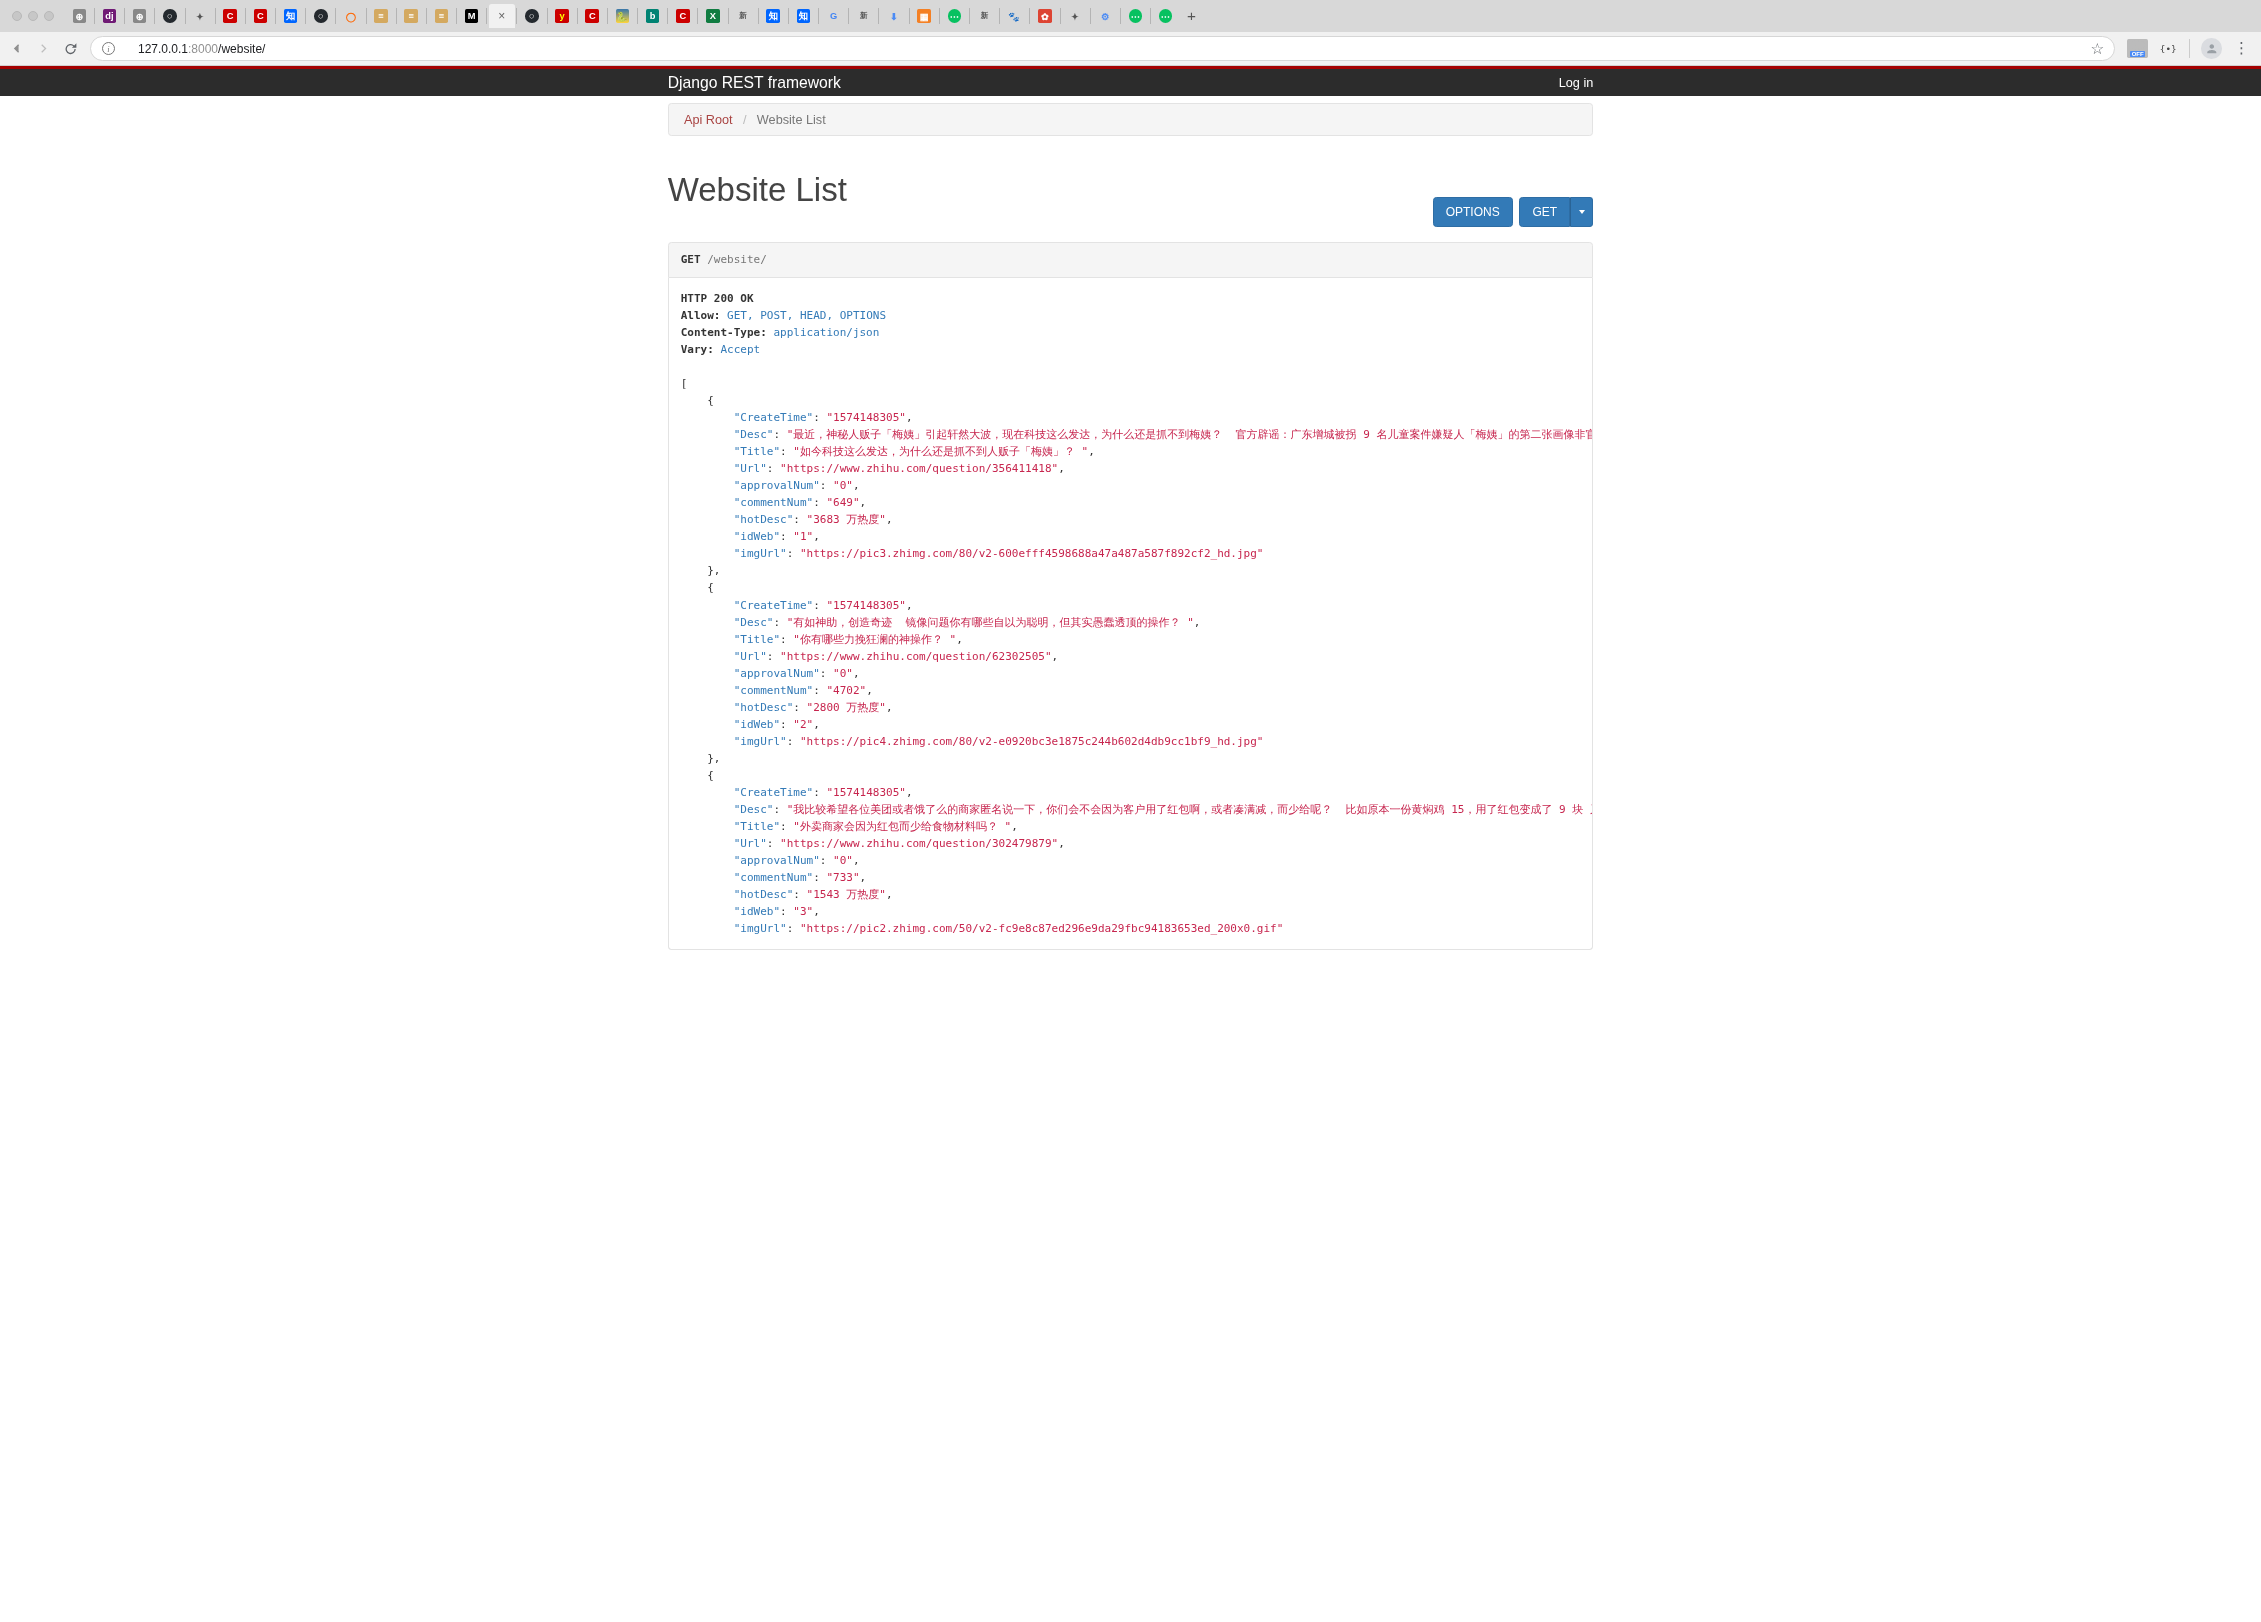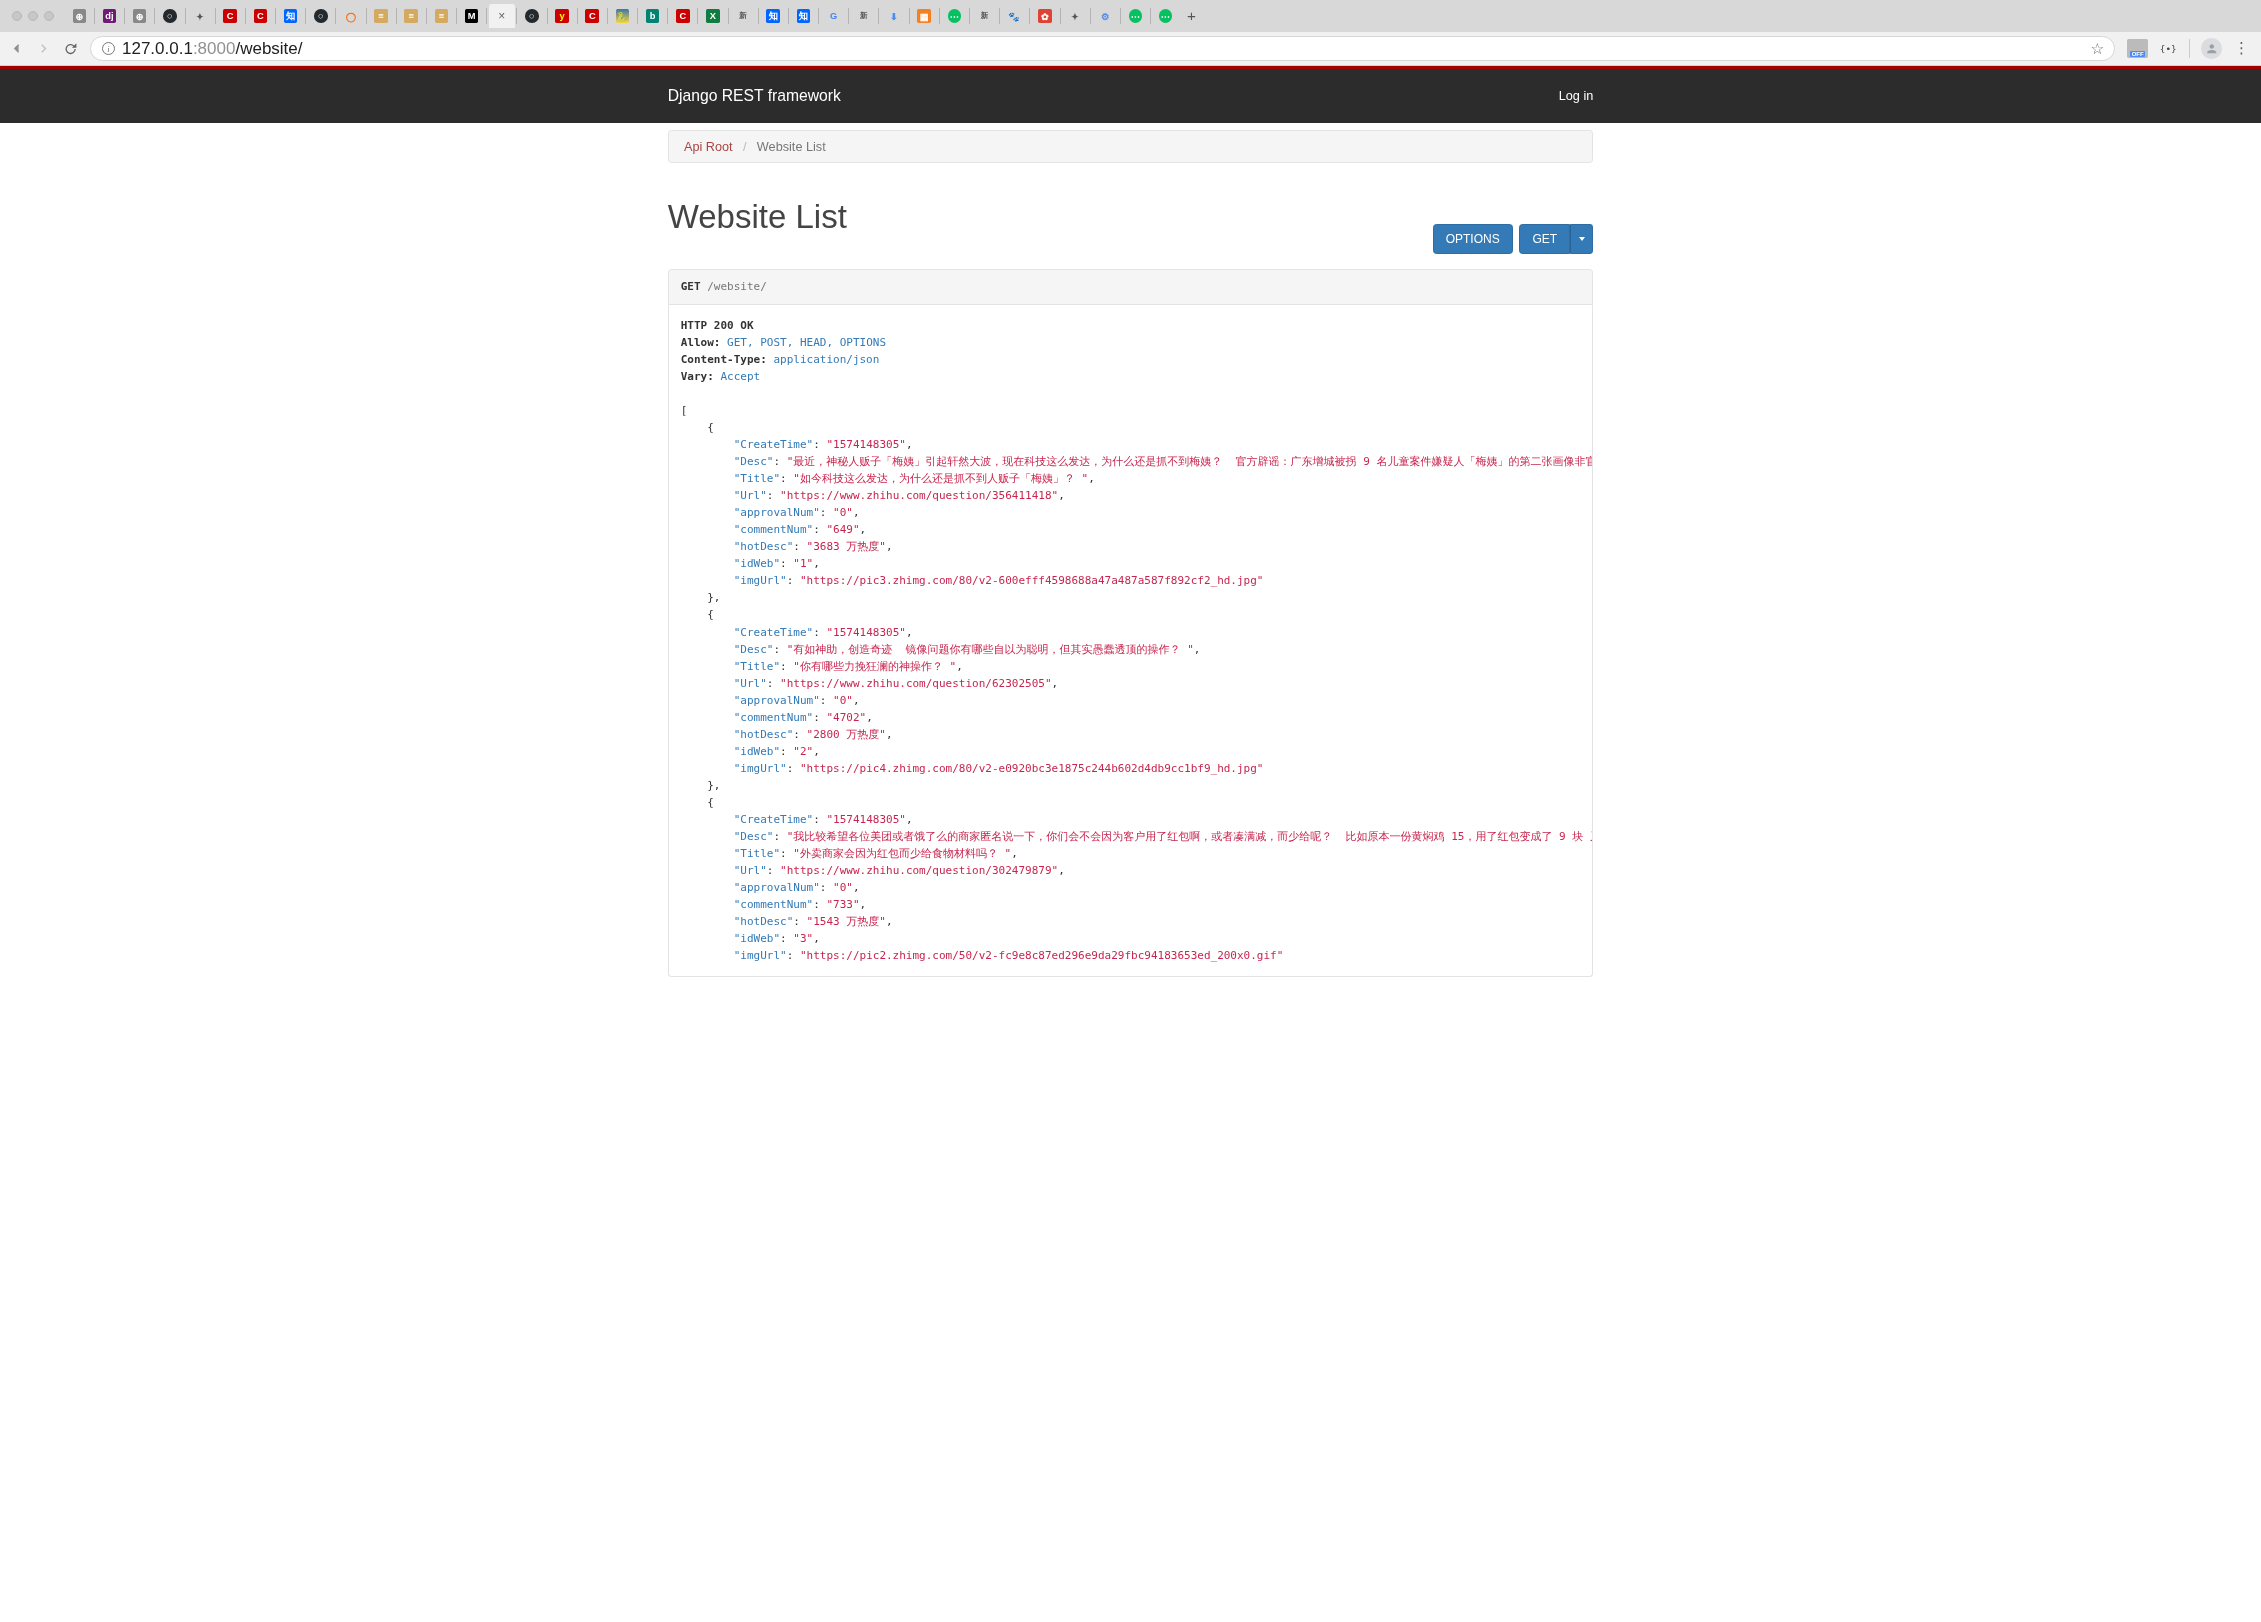--- a/index.html
+++ b/index.html
@@ -15,35 +15,35 @@
 .tab-favicon { width:13.6px; height:13.6px; display:flex; align-items:center; justify-content:center; font-size:9.3px; font-weight:bold; color:#fff; border-radius:1.7px; }
 .tab-sep { width:0.8px; height:15.3px; background:#b4b4b4; }
 .tab-close { font-size:12px; color:#666; cursor:pointer; }
 .new-tab { font-size:15.3px; color:#555; padding:0 6.8px; cursor:pointer; }
 
 .addr-bar { display:flex; align-items:center; height:34px; background:#f1f1f1; padding:0 8.5px; gap:12px; border-bottom:0.8px solid #d0d0d0; }
 .nav-icon { width:15.3px; height:15.3px; display:flex; align-items:center; justify-content:center; color:#888; cursor:pointer; }
 .nav-icon.enabled { color:#5a5a5a; }
 .addr-input-wrap { flex:1; display:flex; align-items:center; background:#fff; border:0.8px solid #d6d6d6; border-radius:13.6px; height:25.5px; padding:0 10.2px; gap:6.8px; }
 .addr-info-icon { width:13.6px; height:13.6px; border:1.3px solid #787878; border-radius:50%; display:flex; align-items:center; justify-content:center; font-size:8.5px; color:#787878; font-family:Georgia,serif; font-style:italic; }
-.addr-text { font-size:17px; color:#202124; flex:1; }
+.addr-text { font-size:12px; color:#202124; flex:1;margin-left:16px; }
 .addr-text .host-port { color:#919191; }
 .addr-right { display:flex; align-items:center; gap:12px; padding-right:3.4px; }
 .star-icon { font-size:15.3px; color:#5f6368; }
 .ext-badge { background:#bbb; color:#fff; font-size:6.8px; padding:0.8px 2.5px; border-radius:1.7px; font-weight:bold; position:relative; }
 .ext-badge .off { background:#4b8bf5; color:#fff; font-size:6px; padding:0 1.7px; border-radius:0.8px; margin-top:0.8px; display:block; }
 .avatar-circle { width:20.4px; height:20.4px; border-radius:50%; background:#dadce0; display:flex; align-items:center; justify-content:center; }
 .avatar-circle svg { width:13.6px; height:13.6px; fill:#9aa0a6; }
 .kebab { font-size:15.3px; color:#5f6368; }
 .vsep { width:0.8px; height:18.7px; background:#ccc; }
 .braces { font-family:monospace; font-size:9.3px; color:#444; }
 
 
 .red-stripe { height:3.4px; background:#a30000; }
-.topnav { background:#2c2c2c; height:54px; display:flex; align-items:center; }
+.topnav { background:#2c2c2c; height:27px; display:flex; align-items:center; }
 .topnav-inner { width:100%; max-width:951px; margin:0 auto; padding:0 12.7px; display:flex; justify-content:space-between; align-items:center; }
 .brand { color:#fff; font-size:15.7px; font-weight:400; }
 .login { color:#fff; font-size:12.7px; cursor:pointer; }
 
 .page-container { max-width:951px; margin:0 auto; padding:0 12.7px; }
 .breadcrumb-box { background:#f5f5f5; border:0.8px solid #e3e3e3; border-radius:3.4px; padding:8.5px 15.3px; margin-top:7px; font-size:12.7px; }
 .breadcrumb-box a { color:#a94442; text-decoration:none; }
 .breadcrumb-box .sep { color:#bbb; padding:0 6.8px; }
 .breadcrumb-box .current { color:#777; }
 

